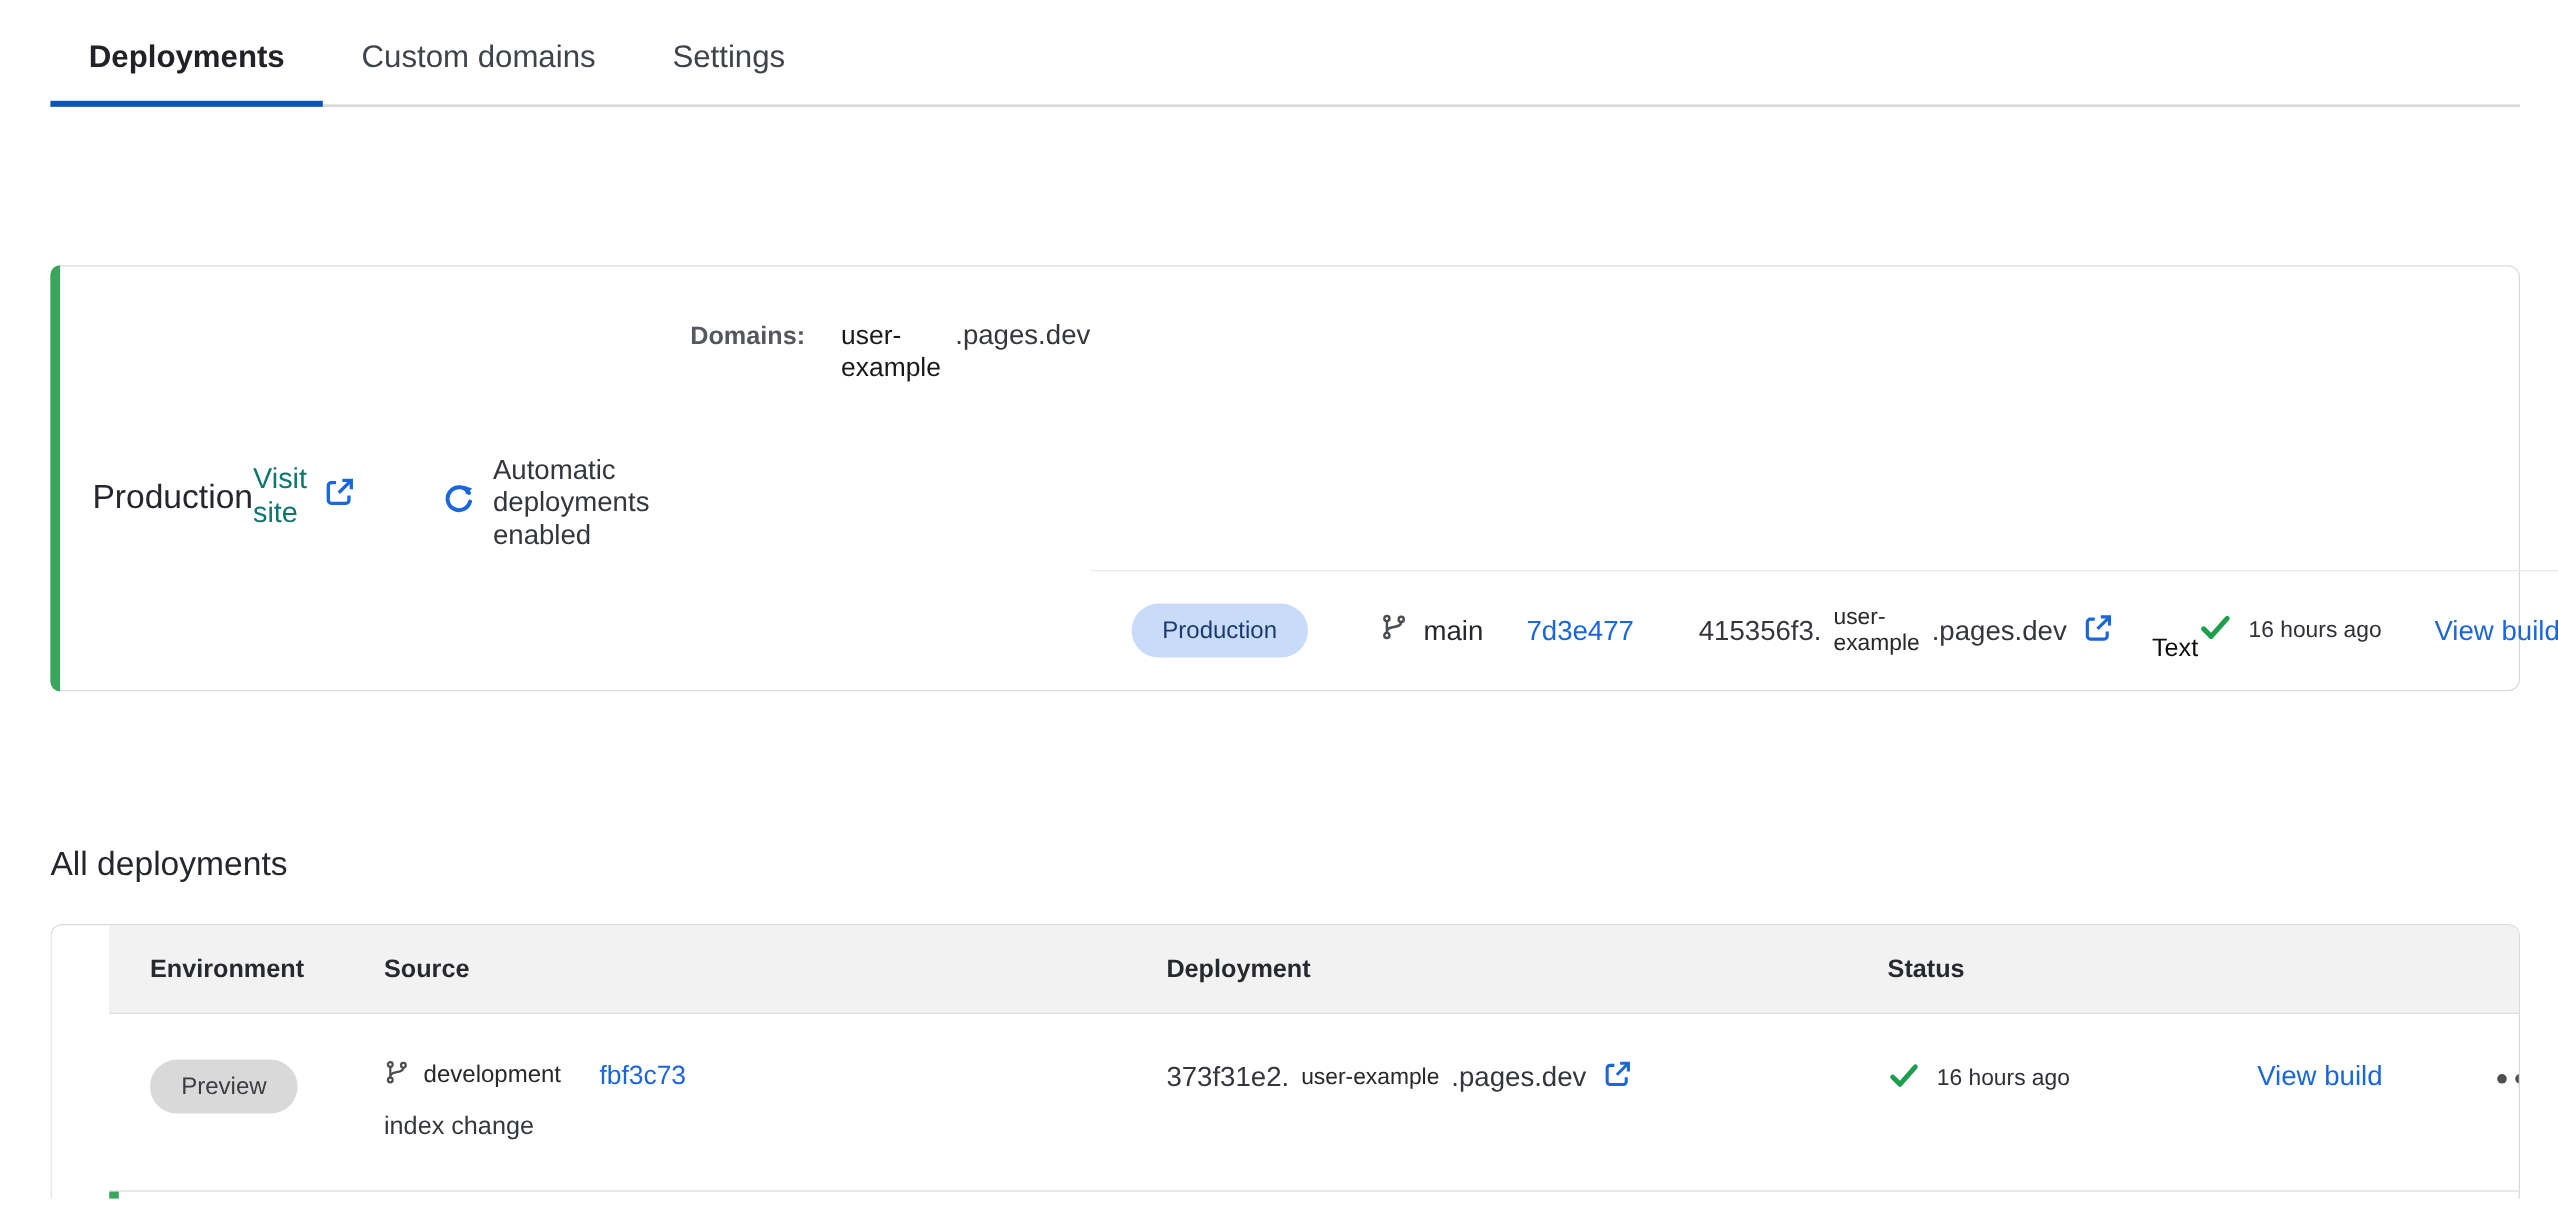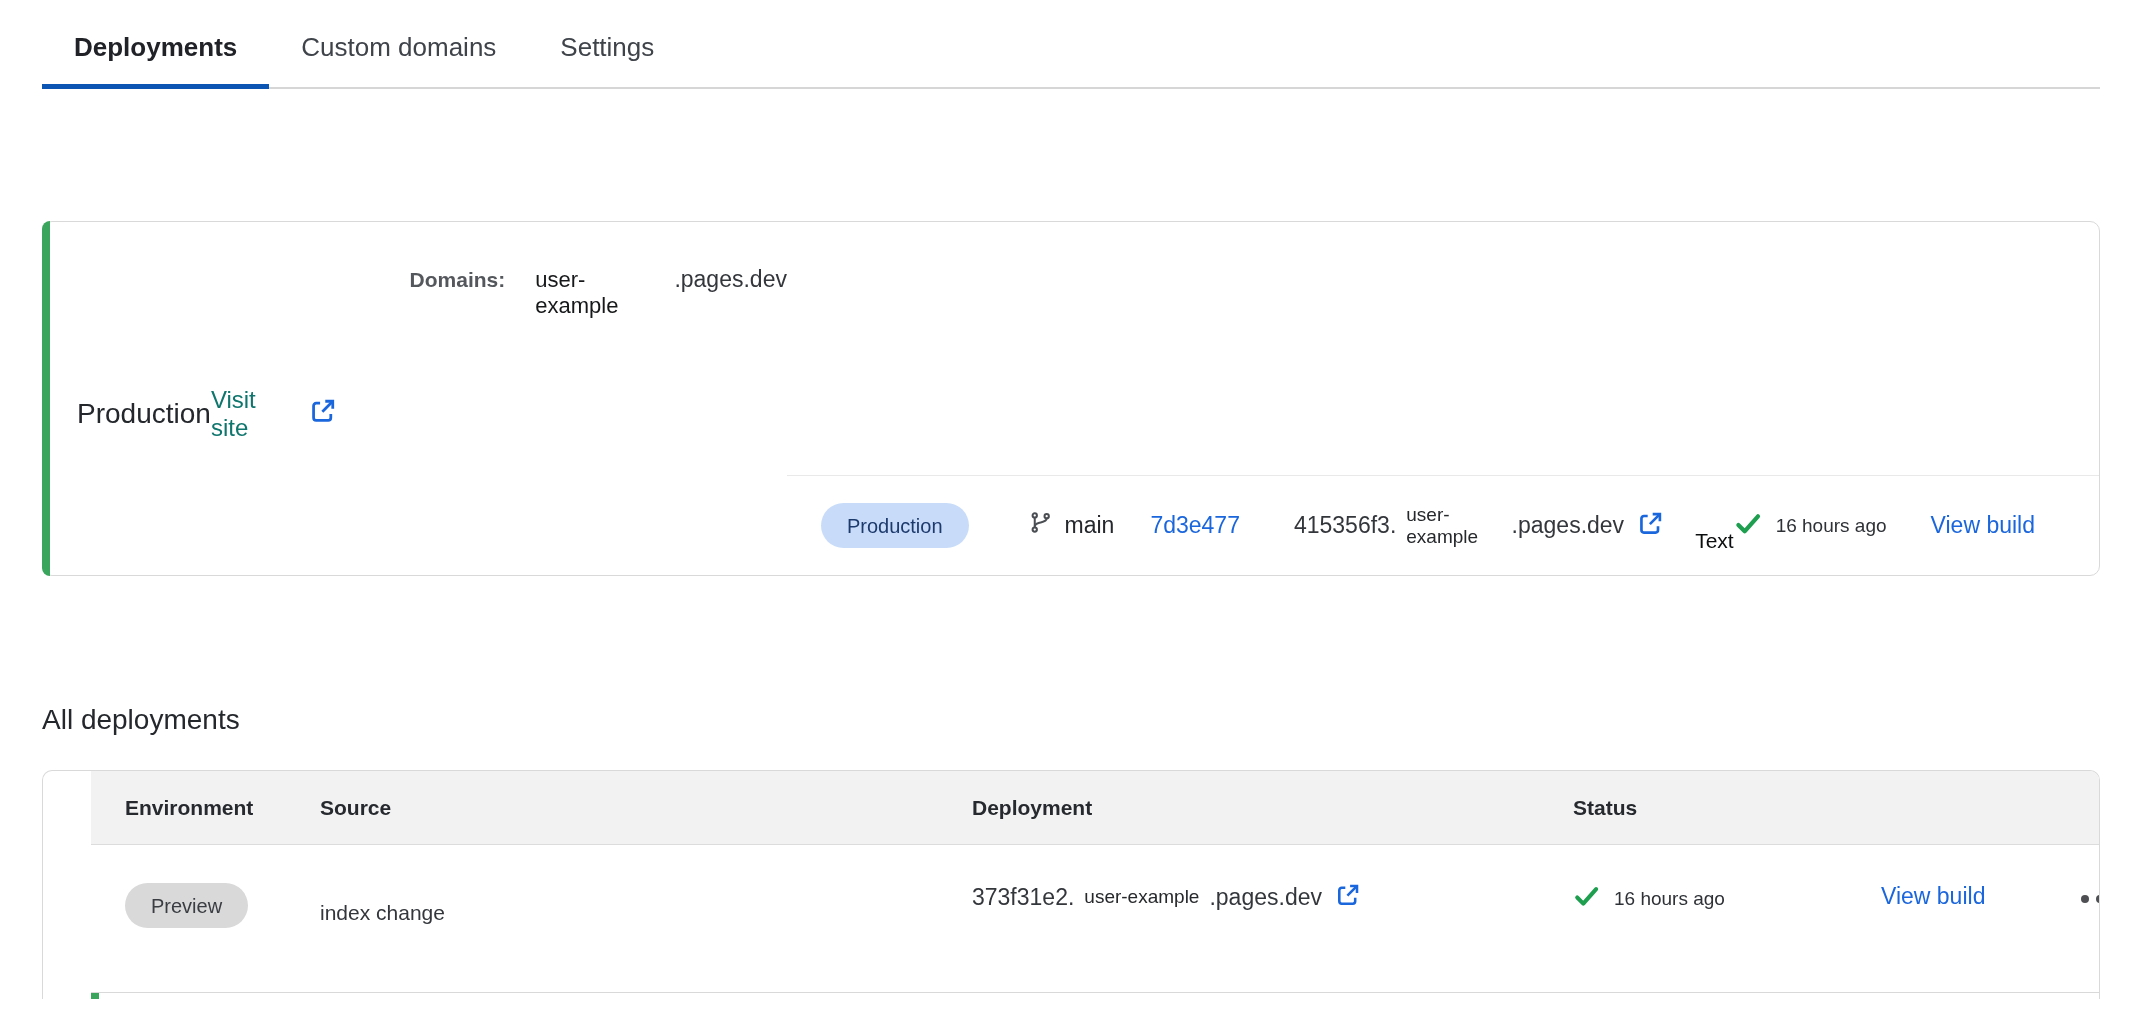--- a/index.html
+++ b/index.html
@@ -89,20 +89,29 @@
         <span class="icon">
           <svg width="26" height="26" viewBox="0 0 16 16">
               <path d="M6.2 3.2H3.8c-.9 0-1.6.7-1.6 1.6v7.4c0 .9.7 1.6 1.6 1.6h7.4c.9 0 1.6-.7 1.6-1.6V9.8" fill="none" stroke="#1a66dd" stroke-width="1.7"></path>
               <path d="M9.4 2h4.6v4.6" fill="none" stroke="#1a66dd" stroke-width="1.7"></path>
               <path d="M13.7 2.3 7.6 8.4" fill="none" stroke="#1a66dd" stroke-width="1.7"></path>
             </svg>
         </span>
       </a>
     </div>
 
+    <div class="auto-row">
+      <span class="icon">
+        <svg width="25" height="25" viewBox="0 0 16 16">
+            <path d="M13.9 9.6A6.1 6.1 0 1 1 13.3 5" fill="none" stroke="#1a66dd" stroke-width="2.1" stroke-linecap="round"></path>
+            <path d="M10.6 1.1 15 2.6l-3.3 3.2z" fill="#1a66dd"></path>
+          </svg>
+      </span>
+      <span>Automatic deployments enabled</span>
+    </div>
 
     <div class="domains-row">
       <span class="domains-label">Domains:</span>
       <span class="domain-name">user-example</span>
       <span class="domain-suffix">.pages.dev</span>
     </div>
 
     <div class="deploy-row">
       <span class="pill pill-production">Production</span>
 
@@ -159,20 +168,33 @@
       <span class="th"></span>
       <span class="th"></span>
     </div>
 
     <div class="grid trow">
       <div>
         <span class="pill pill-preview">Preview</span>
       </div>
 
       <div>
+        <div class="src-line1">
+          <span class="icon">
+            <svg width="21" height="21" viewBox="0 0 16 16">
+                <circle cx="4" cy="3.1" r="1.5" fill="none" stroke="#4a4d52" stroke-width="1.4"></circle>
+                <circle cx="4" cy="12.9" r="1.5" fill="none" stroke="#4a4d52" stroke-width="1.4"></circle>
+                <circle cx="12.3" cy="3.6" r="1.5" fill="none" stroke="#4a4d52" stroke-width="1.4"></circle>
+                <path d="M4 4.6v6.8" fill="none" stroke="#4a4d52" stroke-width="1.4"></path>
+                <path d="M12.3 5.1c0 2.6-3.4 2.6-5.6 3.2C5.1 8.7 4 9.4 4 10.8" fill="none" stroke="#4a4d52" stroke-width="1.4"></path>
+              </svg>
+          </span>
+          <span class="src-branch">development</span>
+          <a class="link src-sha">fbf3c73</a>
+        </div>
         <div class="src-line2">index change</div>
       </div>
 
       <div class="dep-cell">
         <span class="url">
           <span class="url-prefix">373f31e2.</span>
           <span class="url-project">user-example</span>
           <span class="url-suffix">.pages.dev</span>
           <span class="icon ext">
             <svg width="24" height="24" viewBox="0 0 16 16">

